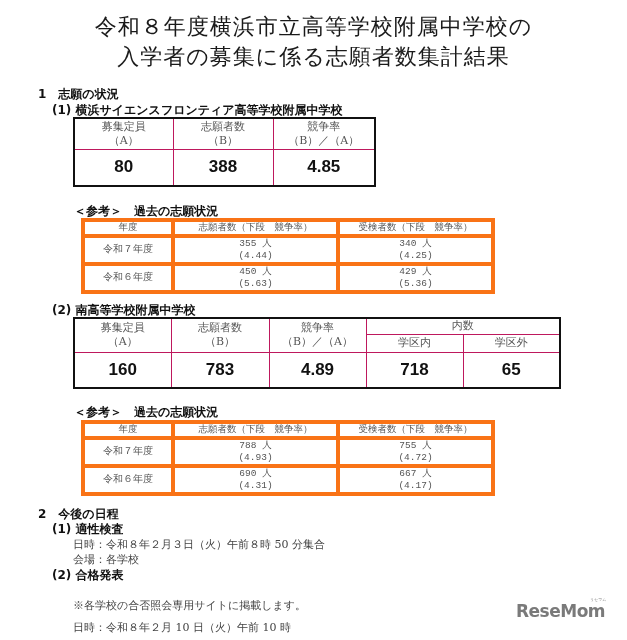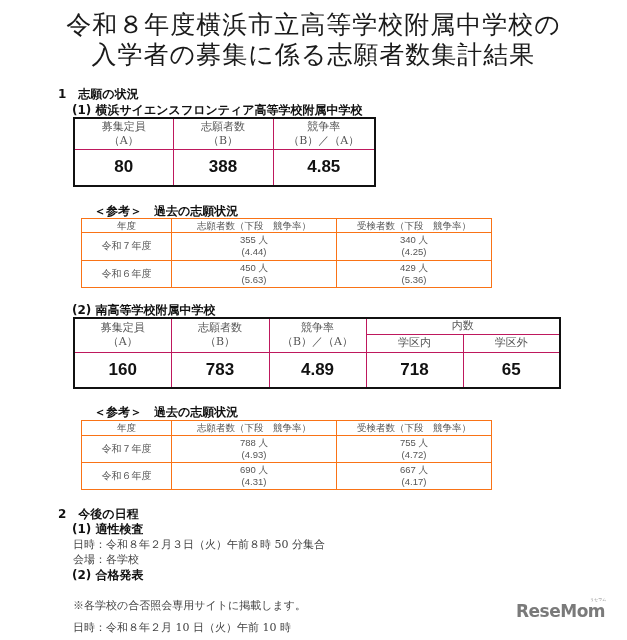--- a/index.html
+++ b/index.html
@@ -1,41 +1,41 @@
 <!DOCTYPE html>
 <html><head>
 <meta charset="utf-8">
 <style>
   * { box-sizing: border-box; margin: 0; padding: 0; }
   html, body { width: 627px; height: 640px; background: #ffffff; overflow: hidden; }
   body { position: relative; font-family: "DejaVu Serif", serif; color: #222; }
 
   .title {
     position: absolute; left: 0; width: 627px; text-align: center;
-    font-family: Liberation Mono, monospace; font-size: 25px; color: #1a1a1a;
+    font-family: Liberation Sans, sans-serif; font-size: 22px; color: #1a1a1a;
     letter-spacing: 1px; line-height: 30px;
   }
   .title.l1 { top: 12px; }
   .title.l2 { top: 42px; }
 
-  .sec { position: absolute; font-family: "DejaVu Sans", sans-serif; font-weight: bold; font-size: 12px; color: #111; white-space: nowrap; margin-left: 20px; }
+  .sec { position: absolute; font-family: "DejaVu Sans", sans-serif; font-weight: bold; font-size: 12px; color: #111; white-space: nowrap; }
   .plain { position: absolute; font-family: "DejaVu Serif", serif; font-size: 11px; color: #444; white-space: nowrap; text-align: right; }
 
   table { position: absolute; border-collapse: collapse; table-layout: fixed; }
   td, th { text-align: center; vertical-align: middle; font-weight: normal; }
 
   
   table.main { border: 2px solid #111; }
   table.main td, table.main th { border: 1px solid #be185d; }
   table.main th { font-family: "DejaVu Serif", serif; font-size: 11px; color: #555; line-height: 14px; }
   table.main td.big { font-family: Liberation Sans, sans-serif; font-weight: bold; font-size: 17px; color: #111; margin-left: 28px; }
 
   
   table.ref { border: 1.5px solid #333; }
-  table.ref td, table.ref th { border: 1px solid #f97316; font-family: Liberation Sans, sans-serif; font-size: 9.5px; color: #555; line-height: 12px; }
+  table.ref td, table.ref th { border: 4px solid #f97316; font-family: Liberation Mono, monospace; font-size: 9.5px; color: #555; line-height: 12px; }
   table.ref td.year { font-size: 10px; }
 
   .logo {
     position: absolute; left: 516px; top: 601px;
     font-family: "DejaVu Sans", sans-serif; font-weight: bold; font-size: 17px;
     color: #7a7a7a; letter-spacing: -0.5px;
   }
   .logo-sub { position: absolute; left: 590px; top: 597px; font-size: 4px; color: #888; font-family: "DejaVu Sans", sans-serif; }
 </style>
 </head>

